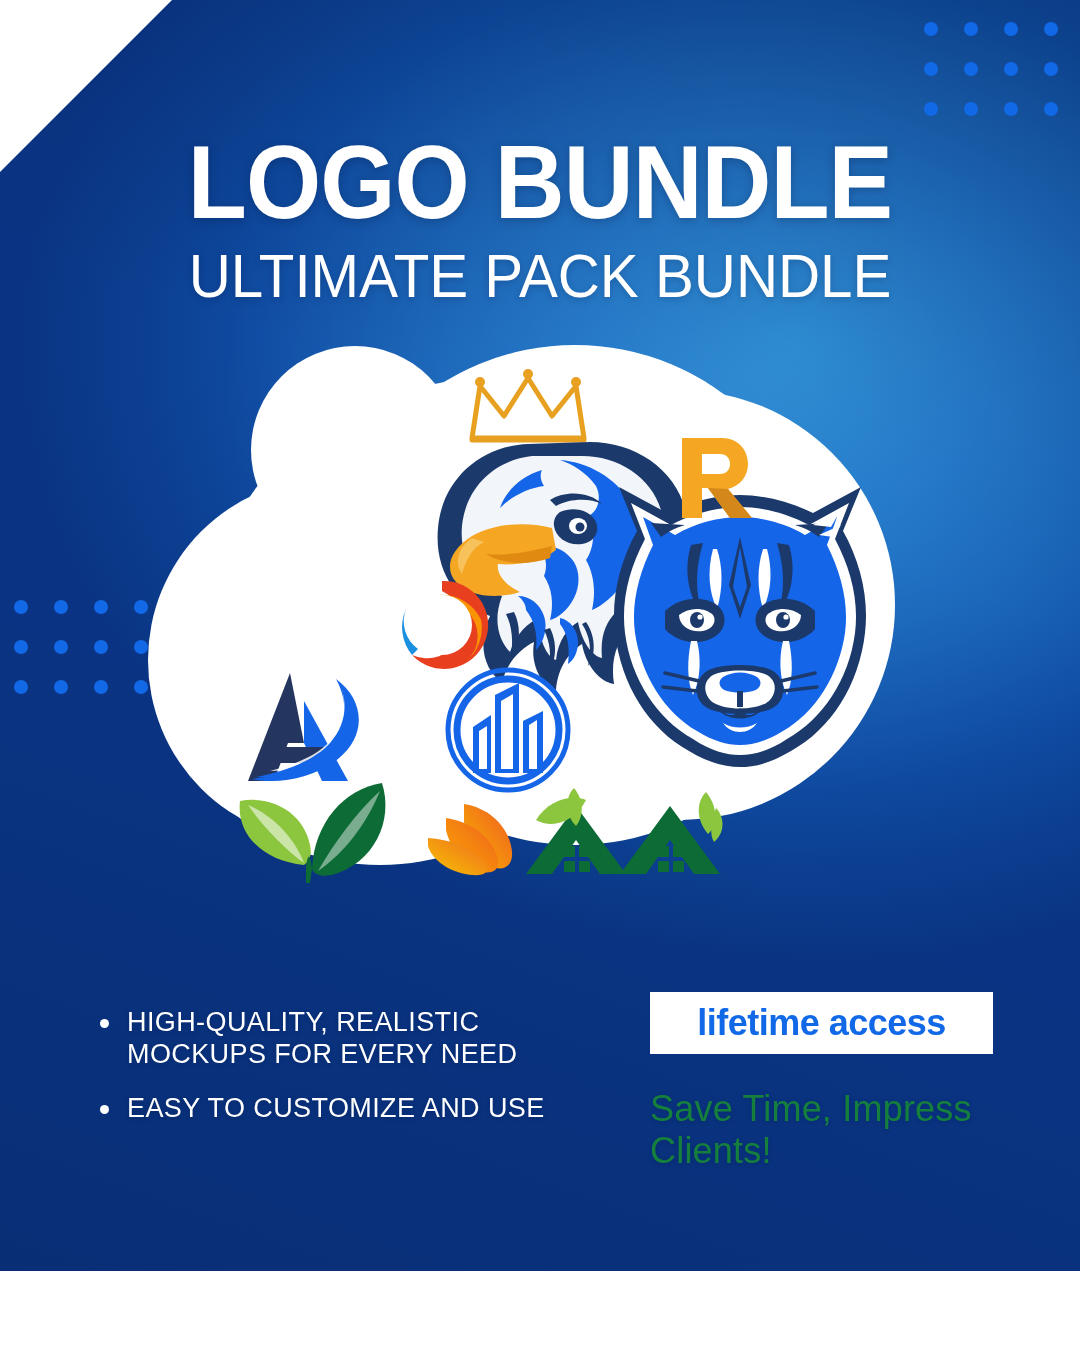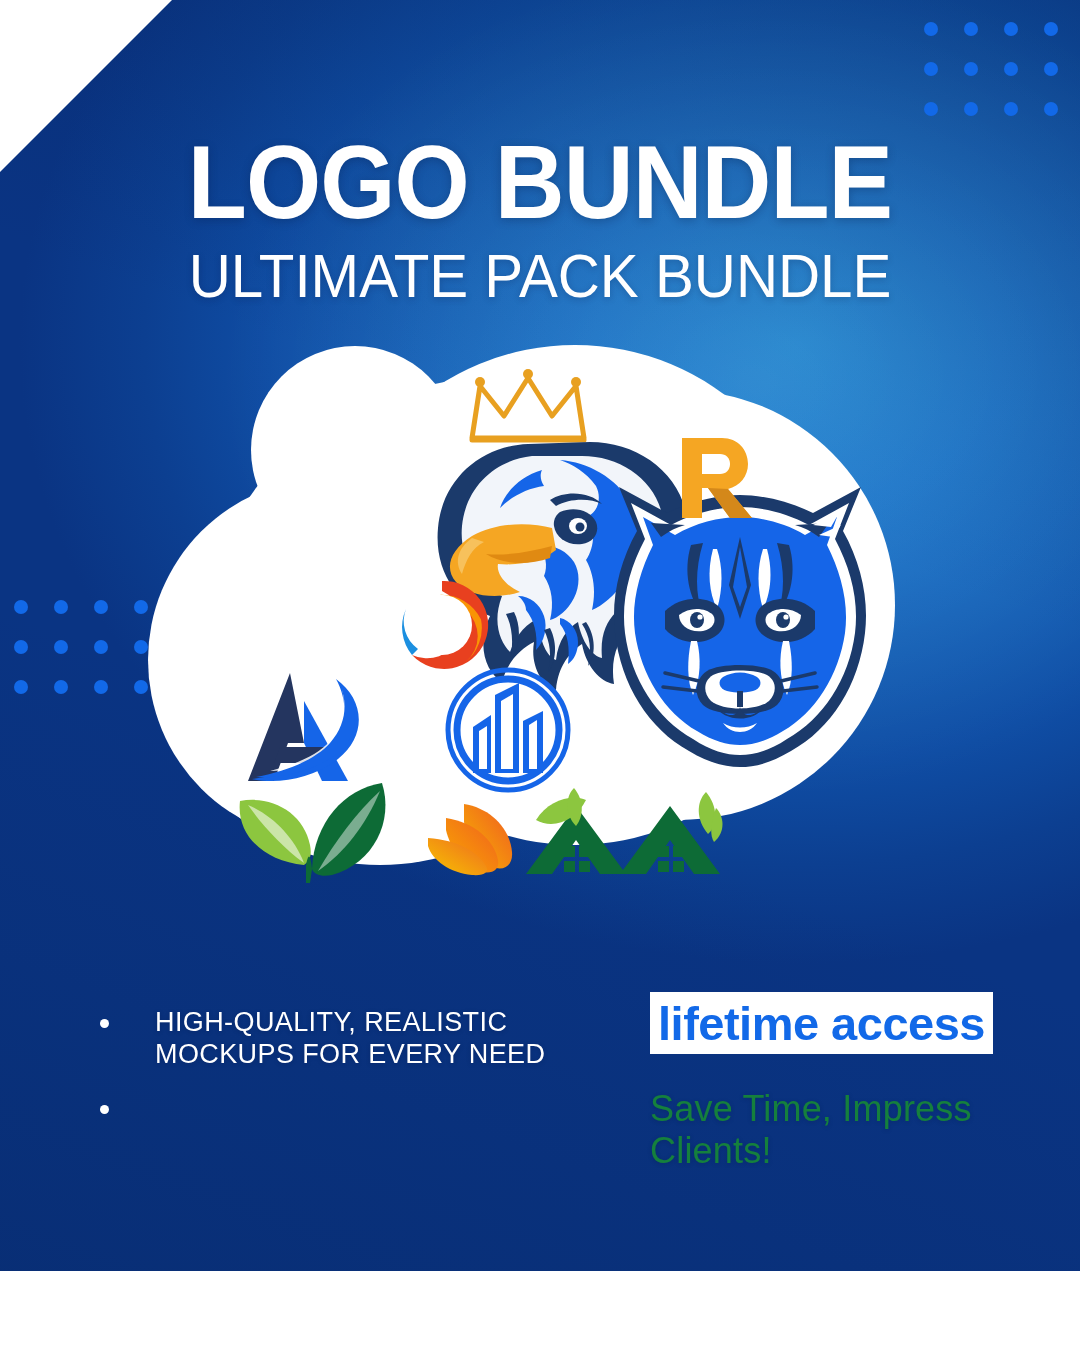--- a/index.html
+++ b/index.html
@@ -80,39 +80,39 @@
   #logo-panther    { left:595px;  top:145px; }
   #logo-r-mono     { left:668px;  top:100px; }
   #logo-swirl      { left:392px;  top:245px; }
   #logo-a-leaf     { left:218px;  top:325px; }
   #logo-building   { left:443px;  top:335px; }
   #logo-wing       { left:418px;  top:468px; }
   #logo-eco-house  { left:518px;  top:450px; }
 
   
   .features { position:absolute; left:100px; top:1007px; width:505px; z-index:9; }
-  .feature-row { display:flex; align-items:flex-start; margin-bottom:22px;gap:28px; }
+  .feature-row { display:flex; align-items:flex-start; margin-bottom:22px; }
   .feature-row:last-child { margin-bottom:0; }
   .bullet-dot {
     flex:0 0 auto; width:9px; height:9px; border-radius:50%;
     background:#ffffff; margin:12px 18px 0 0;
   }
   .feature-text {
     color:#ffffff; font-size:27px; line-height:1.18;
     letter-spacing:0.4px; font-weight:normal;
     text-shadow:0 1px 4px rgba(0,20,60,0.25);
   }
 
   .cta { position:absolute; left:650px; top:992px; width:345px; z-index:9; }
   .cta-badge {
     background:#ffffff; width:343px; height:62px;
     display:flex; align-items:center; justify-content:center;
   }
   .cta-badge-text {
-    color:#1269e8; font-weight:bold; font-size:47px;
+    color:#1269e8; font-weight:bold; font-size:36px;
     letter-spacing:-0.5px; line-height:1;
   }
   .cta-sub {
     margin-top:34px; color:#15803d; font-size:36px;
     line-height:1.17; letter-spacing:0.2px;
     text-shadow:0 1px 4px rgba(0,20,60,0.25);
   }
 </style>
 </head>
 <body>
@@ -399,20 +399,21 @@
 
   </div>
 
   <div class="features">
     <div class="feature-row">
       <span class="bullet-dot"></span>
       <span class="feature-text">HIGH-QUALITY, REALISTIC MOCKUPS FOR EVERY NEED</span>
     </div>
     <div class="feature-row">
       <span class="bullet-dot"></span>
+      <span class="feature-text">EASY TO CUSTOMIZE AND USE</span>
     </div>
   </div>
 
   <div class="cta">
     <div class="cta-badge">
       <span class="cta-badge-text">lifetime access</span>
     </div>
     <div class="cta-sub">Save Time, Impress Clients!</div>
   </div>
 

